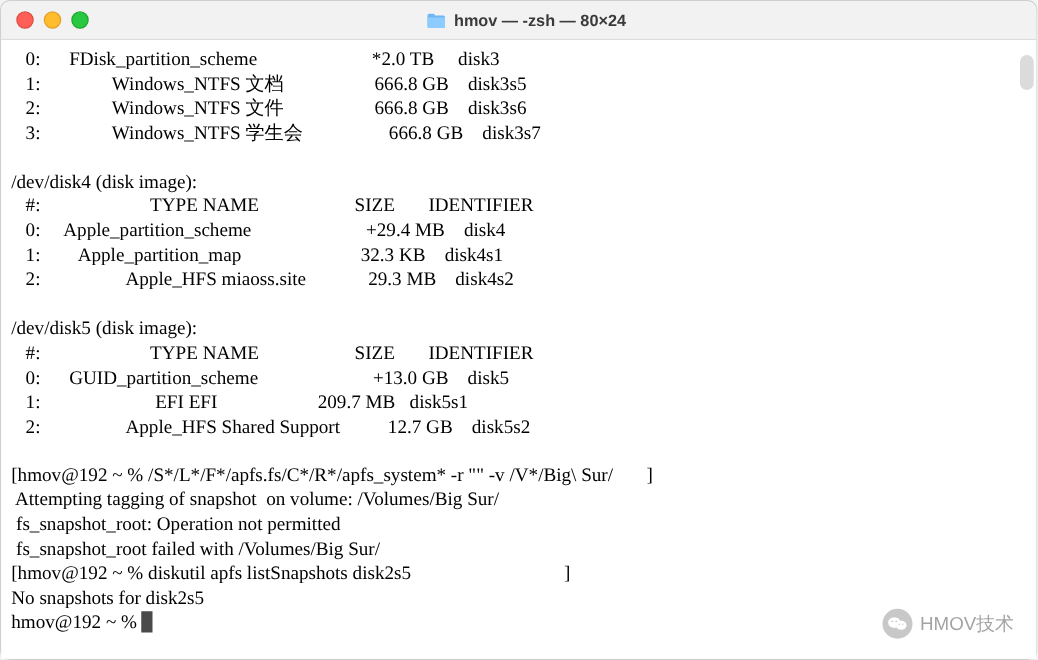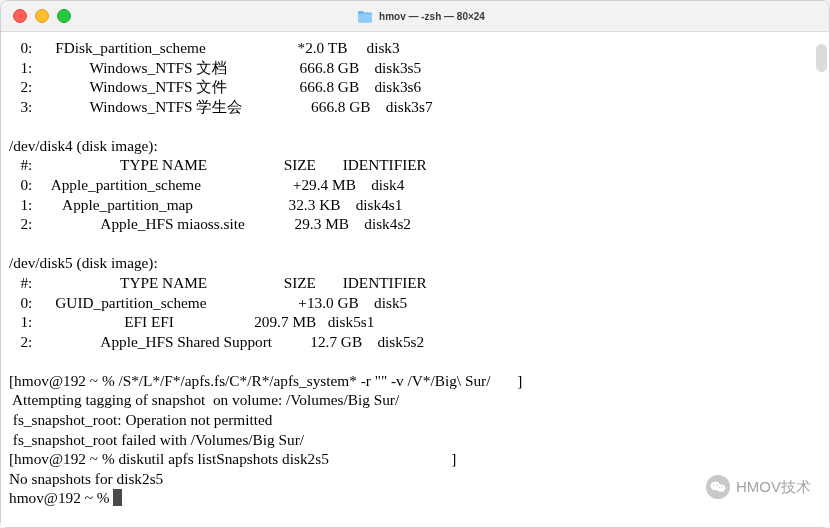--- a/index.html
+++ b/index.html
@@ -40,21 +40,21 @@
     width: 12px;
     height: 12px;
     border-radius: 50%;
   }
   .t-close { background: #ff5f57; border: 0.5px solid #e24b41; }
   .t-min   { background: #ffbd2e; border: 0.5px solid #e1a027; }
   .t-max   { background: #28c940; border: 0.5px solid #1fa630; }
   .title-center {
     position: absolute;
     left: 12px; right: 0;
-    font-size: 10px;
+    font-size: 13px;
     font-weight: 600;
     color: #3a3a3a;
     pointer-events: none;
     display: flex;
     align-items: center;
     justify-content: center;
     gap: 6px;
   }
   .folder-icon {
     width: 16px; height: 13px;
@@ -99,21 +99,21 @@
     display: inline-block;
     width: 9px;
     height: 17px;
     background: #4a4a4a;
     vertical-align: text-bottom;
     margin-left: 0px;
   }
   .watermark {
     position: absolute;
     right: 18px;
-    bottom: 28px;
+    bottom: 16px;
     display: flex;
     align-items: center;
     gap: 6px;
     color: #9a9a9a;
     font-size: 15px;
     font-weight: 500;
     opacity: 0.9;
     pointer-events: none;
   }
   .watermark .wx {

